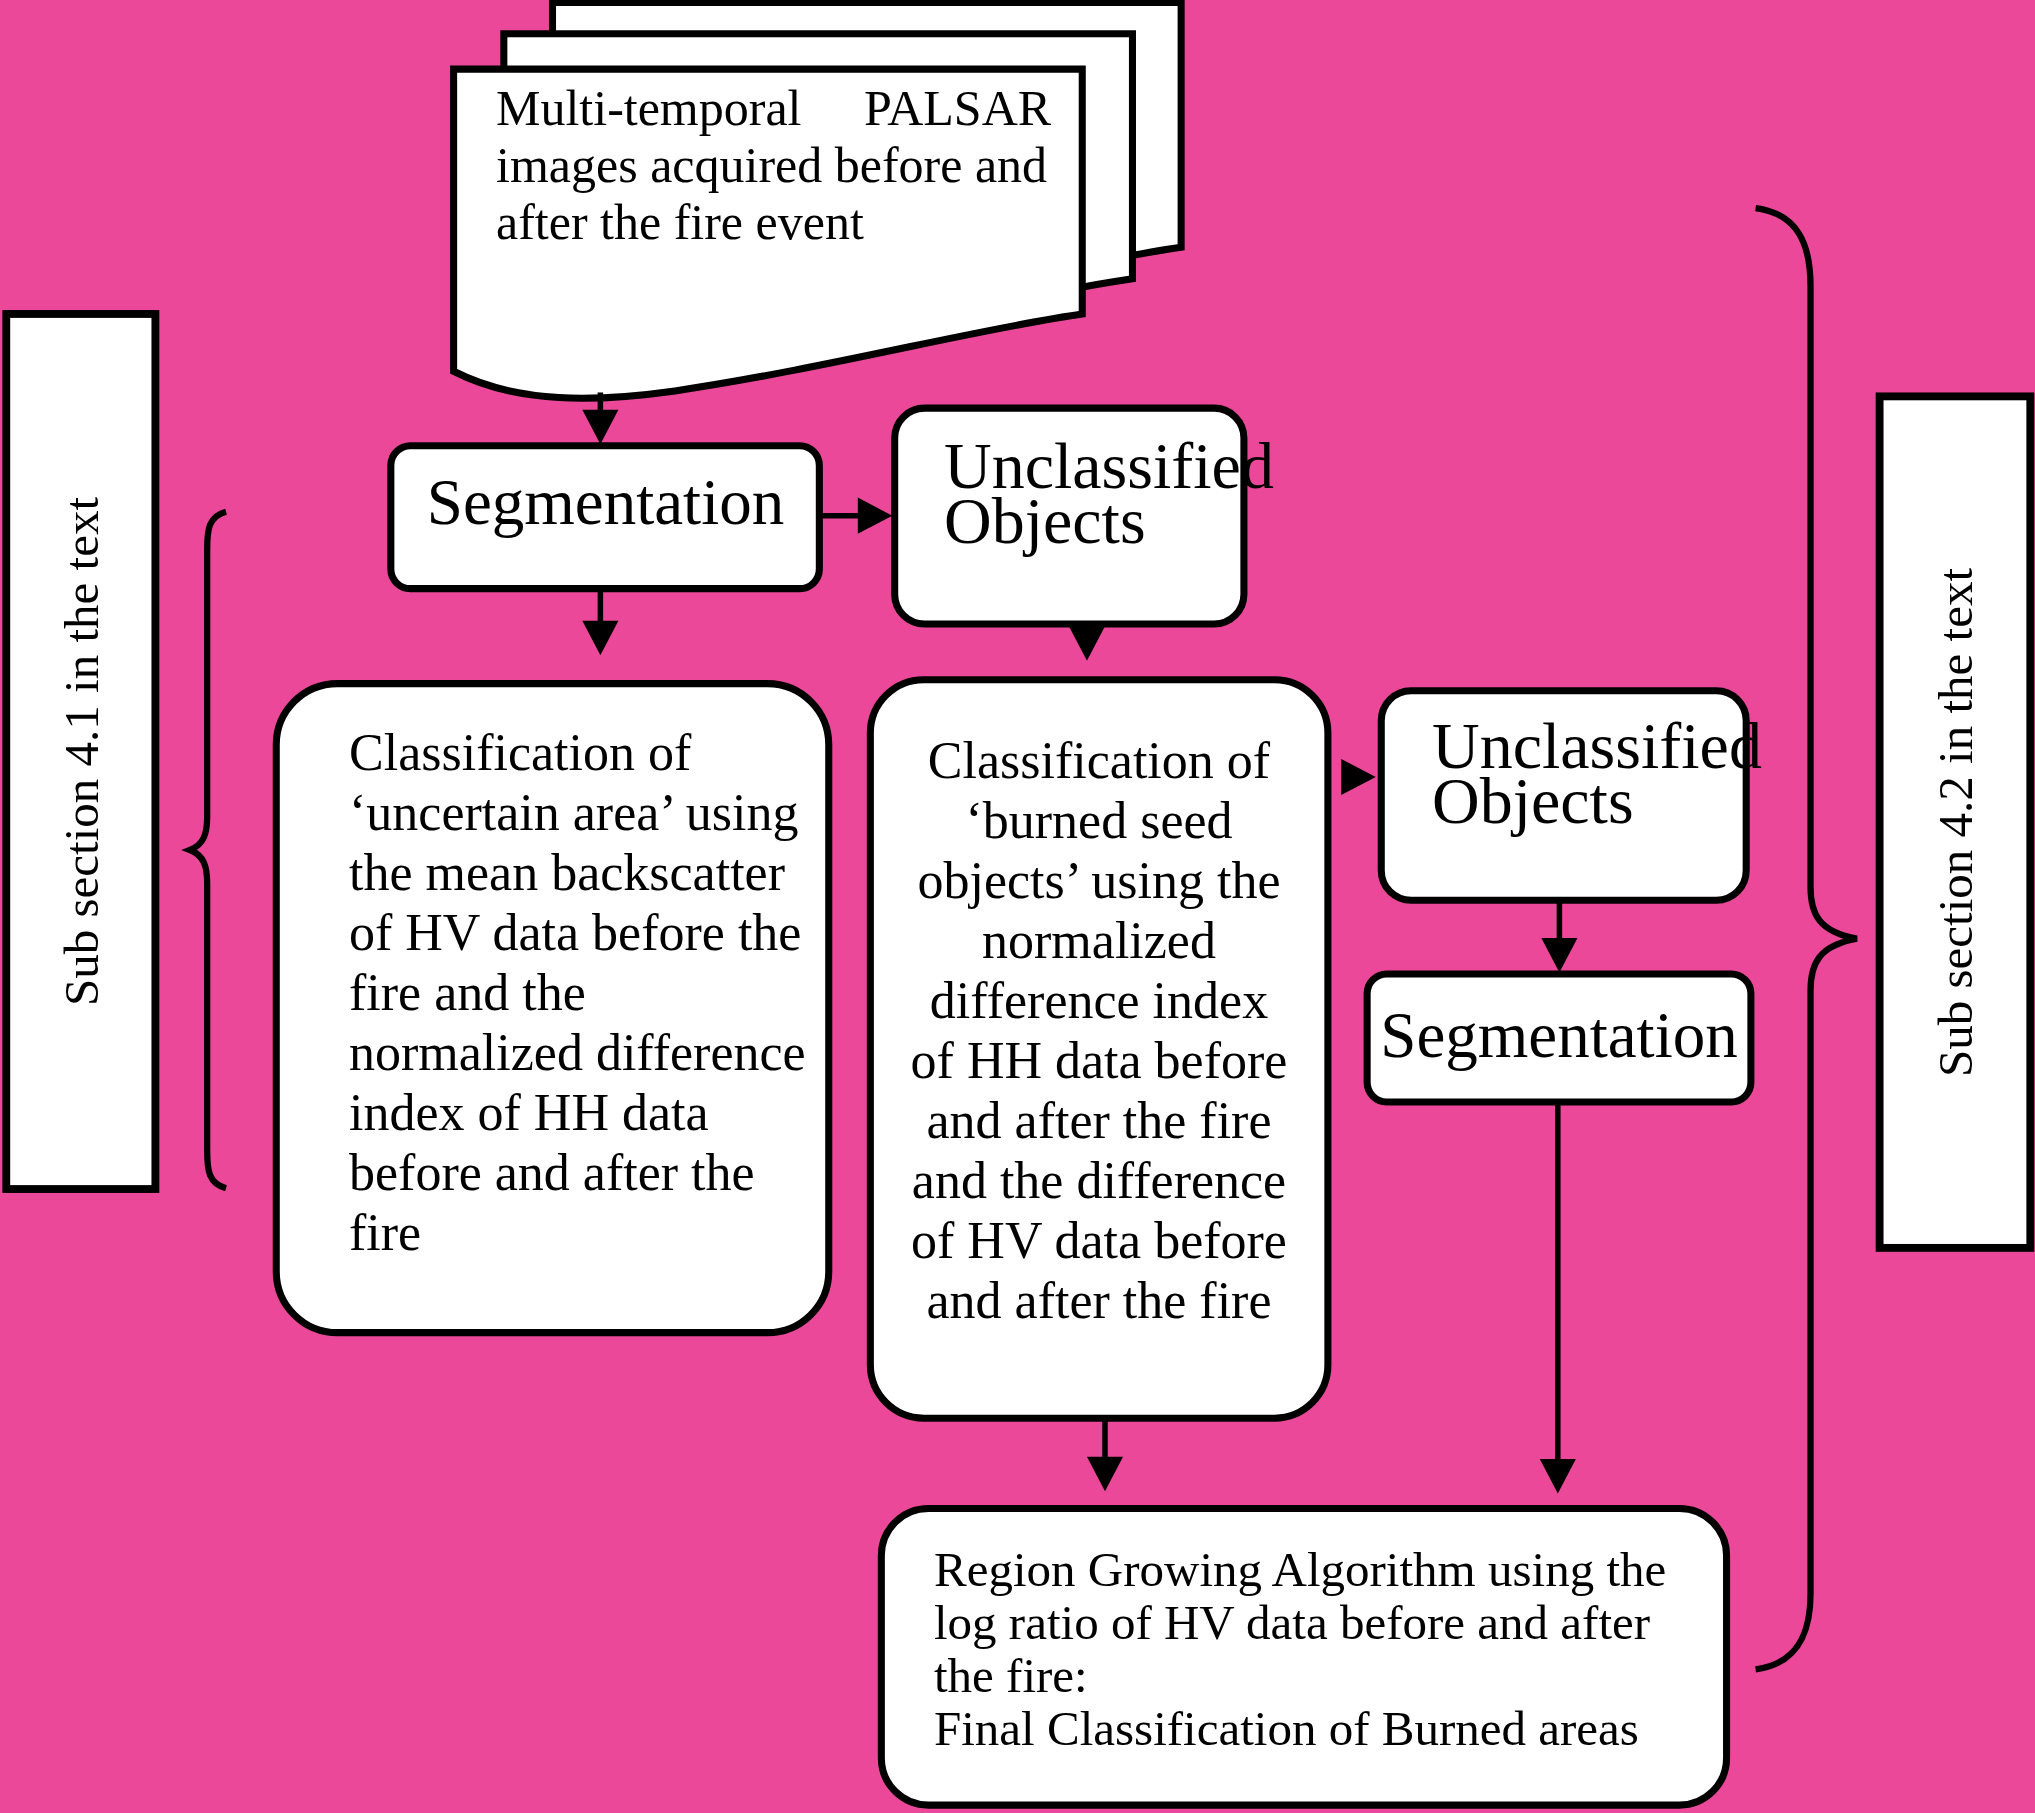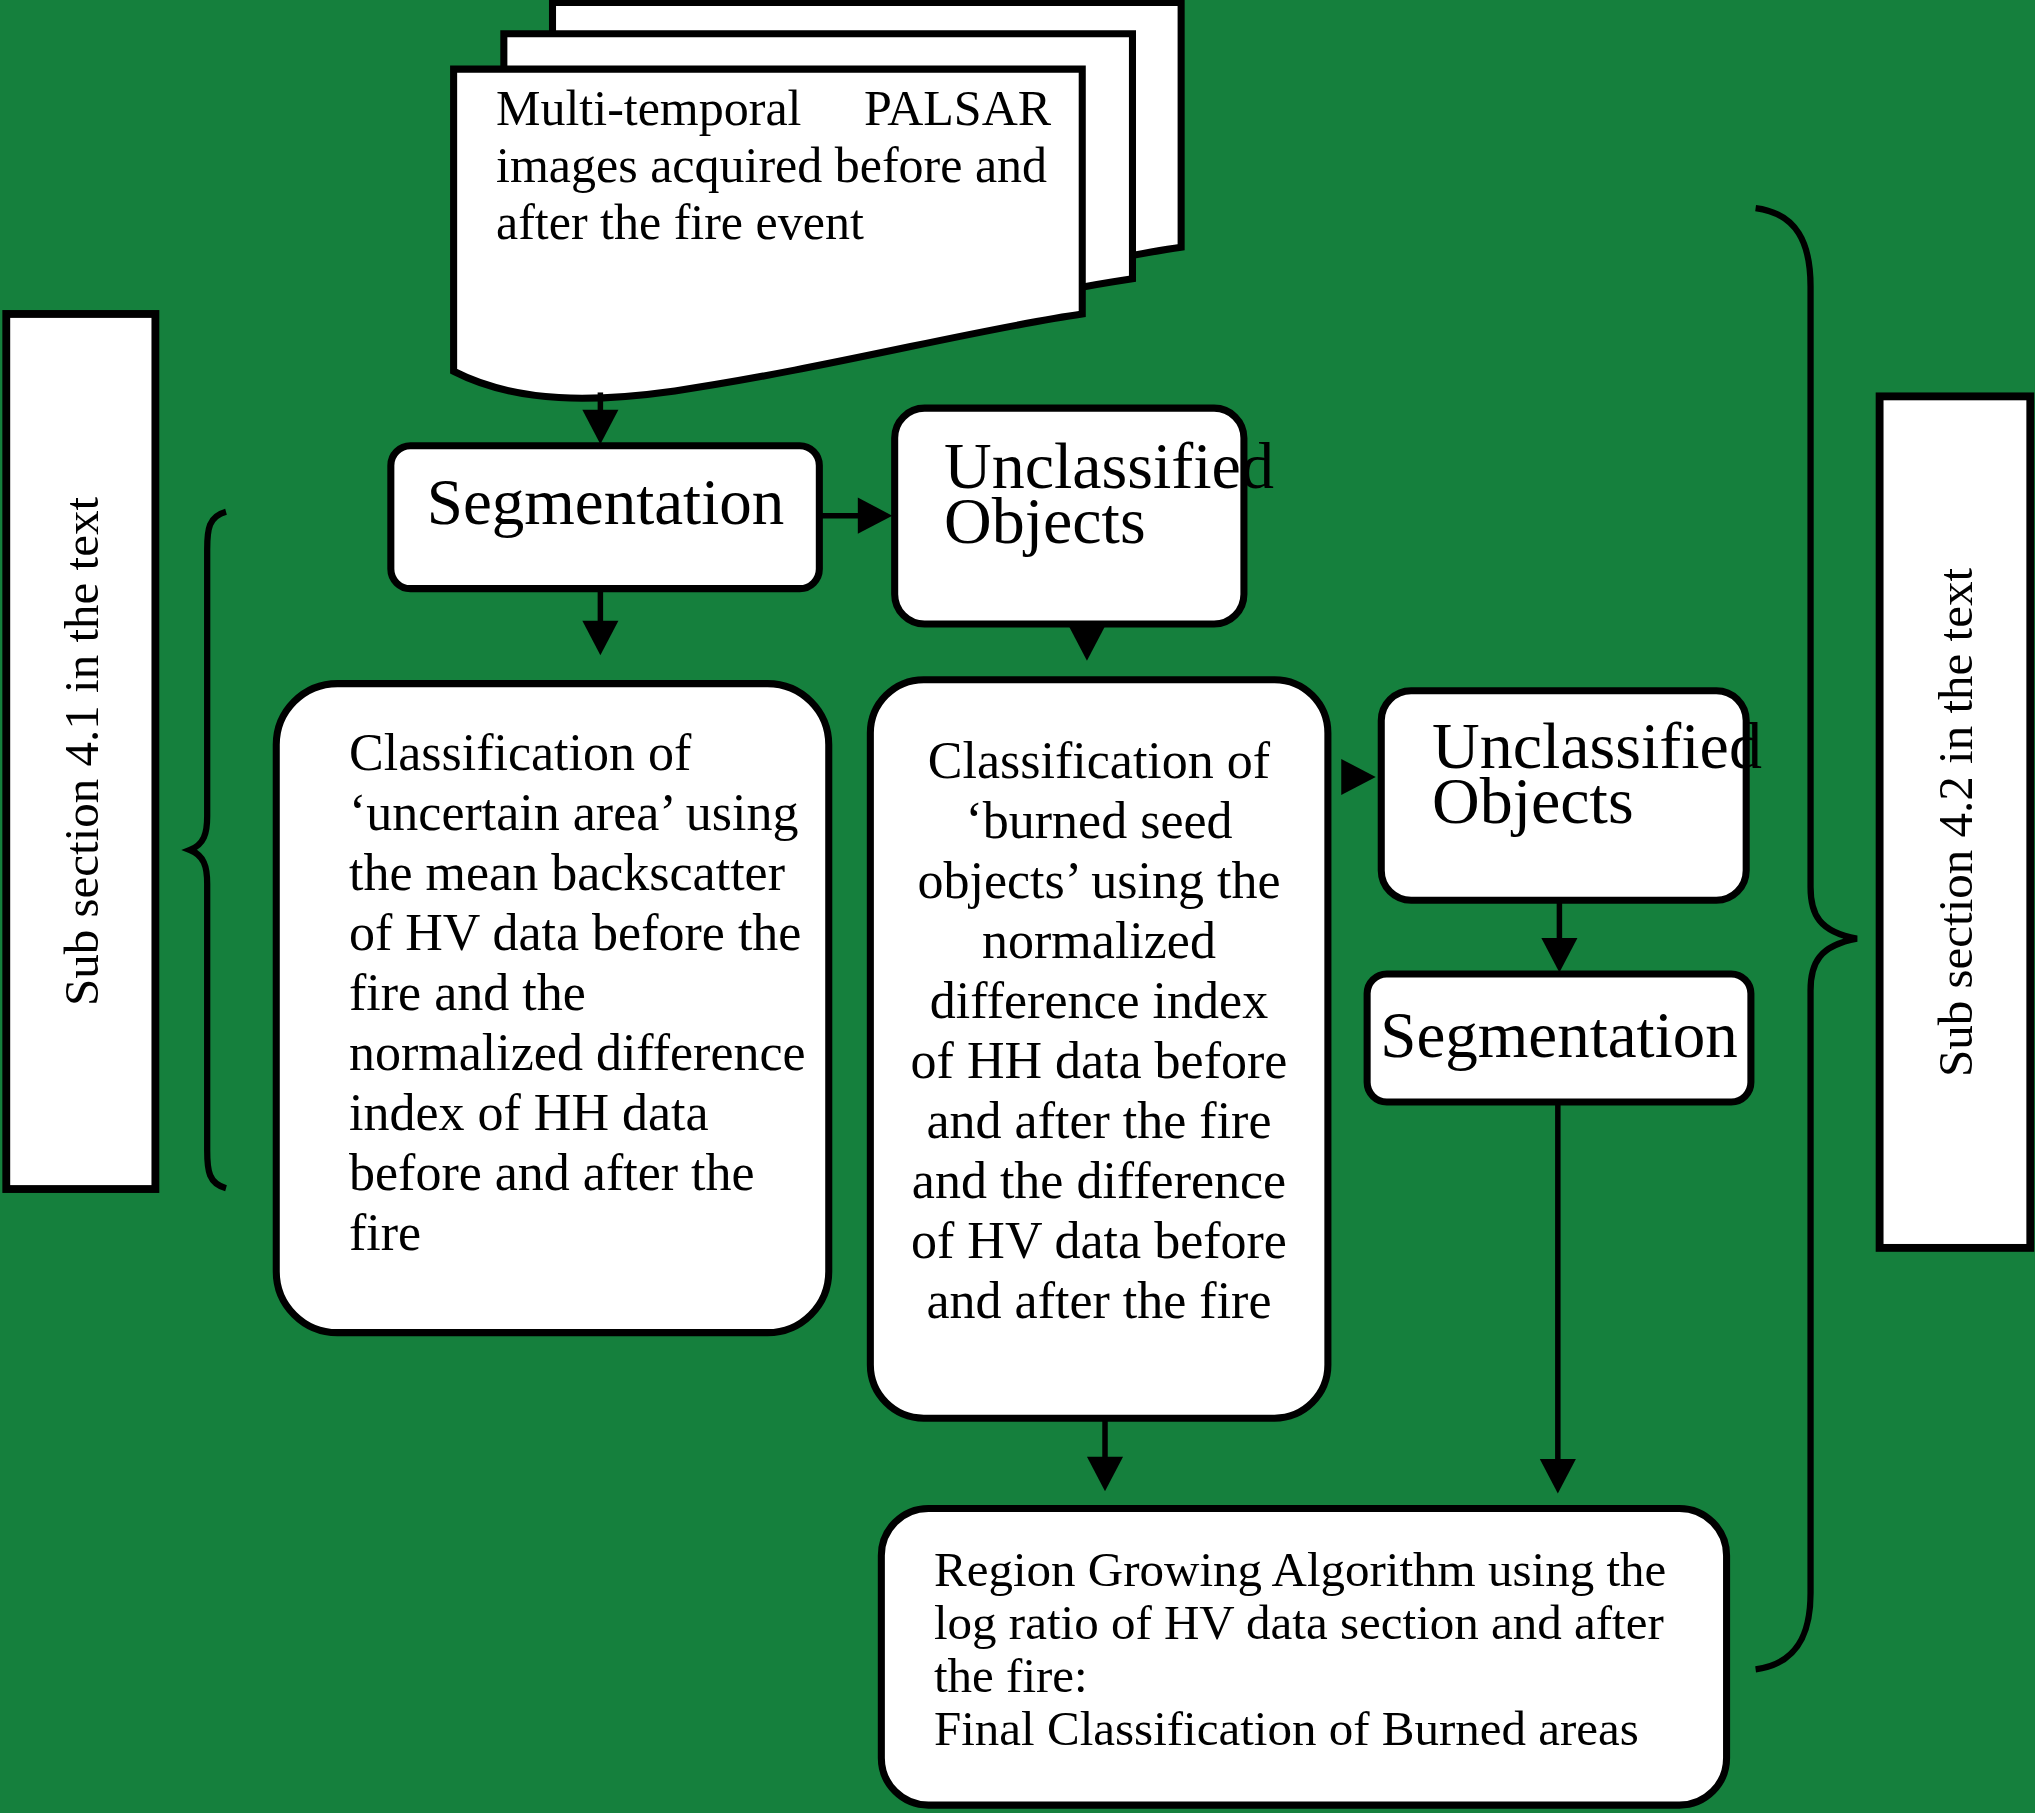--- a/index.html
+++ b/index.html
@@ -1,20 +1,20 @@
 <!DOCTYPE html>
 <html style="font-size:12.6px"><head>
 <meta charset="utf-8">
 <style>
   html, body { margin: 0; padding: 0; background: #ffffff; }
   #stage {
     position: relative;
     width: 2035px;
     height: 1813px;
-    background: #15803d;
+    background: #ec4899;
     font-family: "Liberation Serif", serif;
     color: #000000;
     overflow: hidden;
   }
   #shapes { position: absolute; left: 0; top: 0; }
   .txt {
     position: absolute;
     white-space: pre;
     color: #000000;
   }
@@ -122,21 +122,21 @@
 and the difference
 of HV data before
 and after the fire</div>
 
   <div class="txt small-text" style="left:1432px; top:718px; width:314px;">Unclassified
 Objects</div>
 
   <div class="txt node-label" style="left:1367px; top:1004px; width:384px;">Segmentation</div>
 
   <div class="txt bottom-text" style="left:934px; top:1543px; width:785px;">Region Growing Algorithm using the
-log ratio of HV data section and after
+log ratio of HV data before and after
 the fire:
 Final Classification of Burned areas</div>
 
   <div class="vlabel" style="left:-390px; top:724px;">Sub section 4.1 in the text</div>
 
   <div class="vlabel" style="left:1484px; top:795px;">Sub section 4.2 in the text</div>
 
 </div>
 
 

